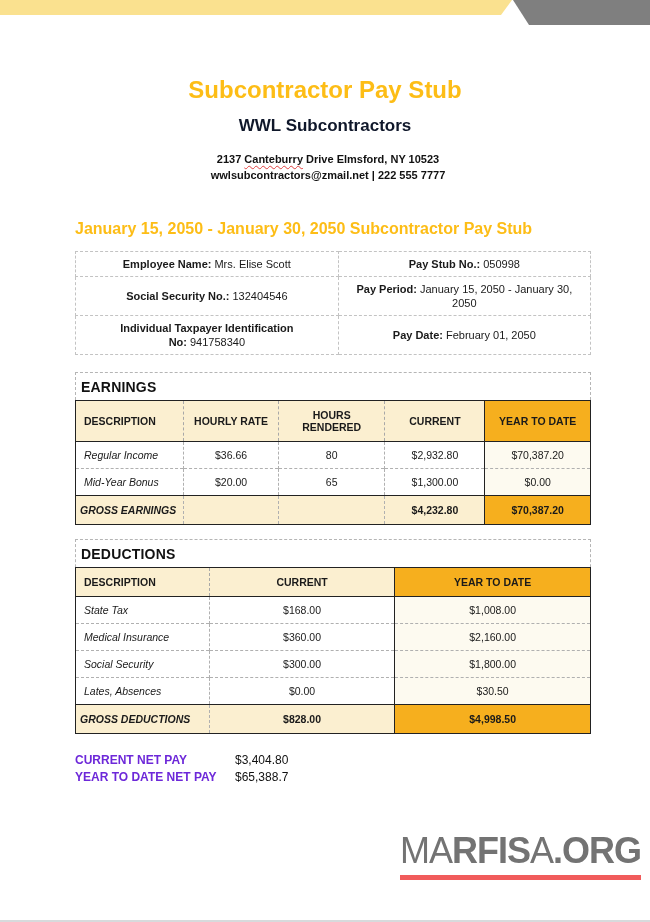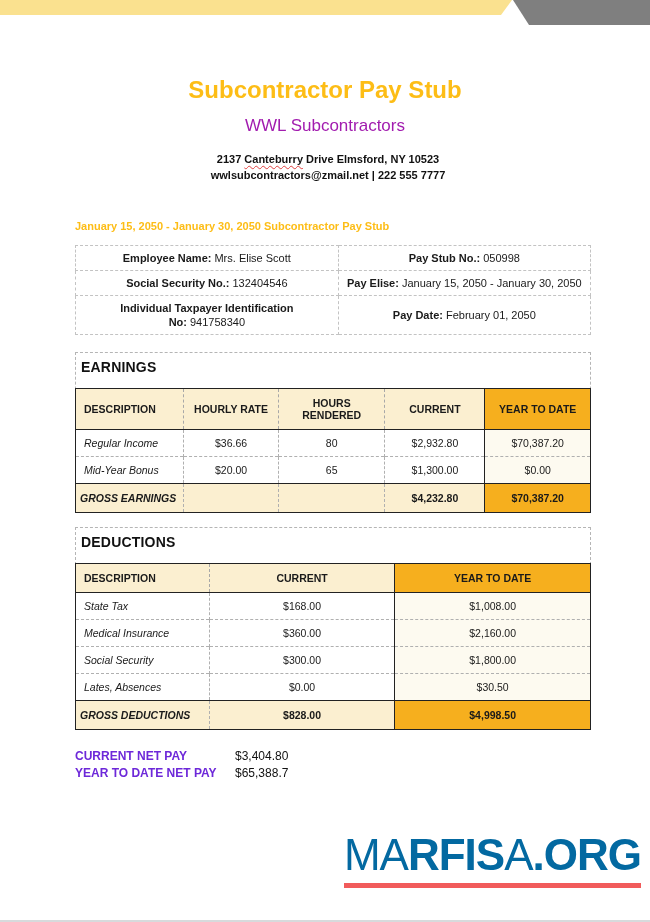--- a/index.html
+++ b/index.html
@@ -24,28 +24,28 @@
   }
   .banner-gray {
     position: absolute; top: 0; left: 0; width: 650px; height: 25px;
     background: #7f7f7f;
     clip-path: polygon(513px 0, 650px 0, 650px 25px, 529px 25px);
   }
 
   
   .doc-header { padding-top: 76px; text-align: center; }
   .doc-title { font-size: 24px; font-weight: bold; color: #fdbd16; line-height: 1.2; }
-  .company-name { margin-top: 11px; font-size: 17px; font-weight: normal; color: #a21caf; }
+  .company-name { margin-top: 11px; font-size: 17px; font-weight: bold; color: #0f172a; }
   .address-block { margin-top: 15px; font-size: 11px; font-weight: bold; color: #111; line-height: 16px; margin-left: 6px; }
   .misspell { text-decoration: underline wavy #e04040 1px; text-underline-offset: 2px; }
 
   
   .content { width: 516px; margin-left: 75px; }
 
-  .period-heading { margin-top: 37px; font-size: 11px; font-weight: bold; color: #fdbd16; }
+  .period-heading { margin-top: 37px; font-size: 16px; font-weight: bold; color: #fdbd16; }
 
   
   table { border-collapse: collapse; width: 100%; }
   .info-table { margin-top: 13px; font-size: 11px; }
   .info-table td {
     border: 1px dashed #c3c3c3;
     padding: 5px 8px;
     line-height: 14px;
     vertical-align: middle;
     height: 25px;
@@ -53,21 +53,21 @@
   }
   .info-table td.col-left { width: 51%; }
   .info-table b { font-weight: bold; }
   .info-table .val { margin-left: 3px; }
 
   
   .section-box { border: 1px dashed #b5b5b5; margin-top: 17px; }
   .section-box.second { margin-top: 14px; }
   .section-title { font-size: 14px; font-weight: bold; padding: 6px 6px 5px 5px; letter-spacing: 0.2px; color: #111; }
 
-  .pay-table { font-size: 10.5px; border: 1.5px solid #222; margin: 8px -1px -1px -1px; width: calc(100% + 2px); }
+  .pay-table { font-size: 10.5px; border: 1.5px solid #222; margin: 0 -1px -1px -1px; width: calc(100% + 2px); }
   .pay-table th, .pay-table td { text-align: center; vertical-align: middle; }
   .pay-table th {
     background: #fbefd0;
     font-weight: bold;
     padding: 8px 4px;
     border-bottom: 1.5px solid #222;
     border-left: 1px dashed #a8a8a8;
   }
   .pay-table th:first-child { border-left: none; text-align: left; padding-left: 8px; }
   .pay-table th.ytd { background: #f6af1e; border-left: 1.5px solid #222; }
@@ -88,21 +88,21 @@
   .pay-table tr.total td.ytd { background: #f6af1e; }
 
   
   .netpay { margin-top: 18px; font-size: 12px; }
   .netpay-row { display: flex; line-height: 17px; }
   .netpay-label { font-weight: bold; width: 160px; color: #6d28d9; }
   .netpay-value { color: #111; }
 
   
   .logo-block { position: absolute; top: 831px; right: 9px; text-align: right; }
-  .logo-text { font-size: 44px; line-height: 1.1; color: #0369a1; letter-spacing: -1px; white-space: nowrap; }
+  .logo-text { font-size: 36px; line-height: 1.1; color: #737373; letter-spacing: -1px; white-space: nowrap; }
   .logo-text .lt { font-weight: 400; }
   .logo-text .bd { font-weight: 700; }
   .logo-underline { height: 5px; background: #f15b5b; margin-top: 4px; width: 100%; }
 </style>
 </head>
 <body>
 
 <div class="page">
 
   <div class="banner-yellow"></div>
@@ -122,21 +122,21 @@
     <div class="period-heading">January 15, 2050 - January 30, 2050 Subcontractor Pay Stub</div>
 
     <table class="info-table">
       <tbody>
         <tr>
           <td class="col-left"><b>Employee Name:</b><span class="val">Mrs. Elise Scott</span></td>
           <td><b>Pay Stub No.:</b><span class="val">050998</span></td>
         </tr>
         <tr>
           <td class="col-left"><b>Social Security No.:</b><span class="val">132404546</span></td>
-          <td><b>Pay Elise:</b><span class="val">January 15, 2050 - January 30, 2050</span></td>
+          <td><b>Pay Period:</b><span class="val">January 15, 2050 - January 30, 2050</span></td>
         </tr>
         <tr>
           <td class="col-left"><b>Individual Taxpayer Identification No:</b><span class="val">941758340</span></td>
           <td><b>Pay Date:</b><span class="val">February 01, 2050</span></td>
         </tr>
       </tbody>
     </table>
 
     <div class="section-box">
       <div class="section-title">EARNINGS</div>

